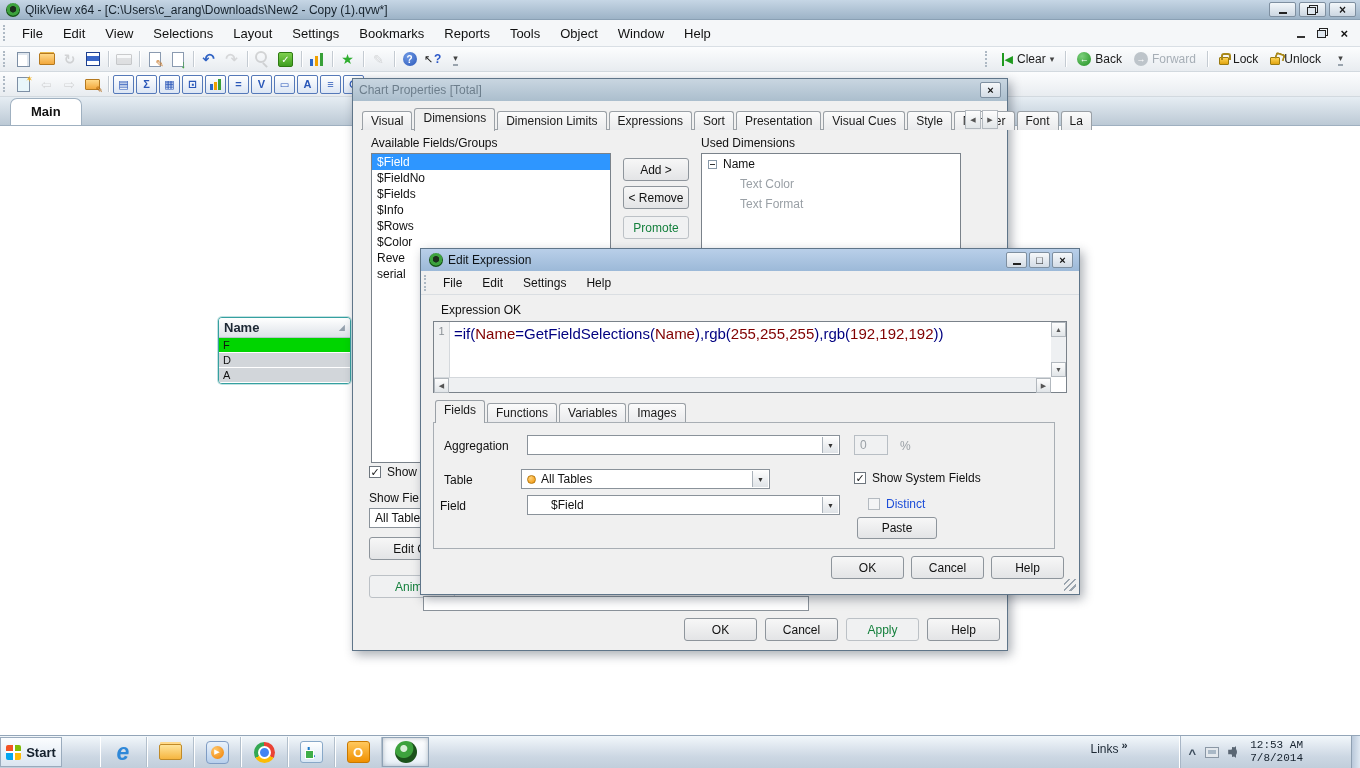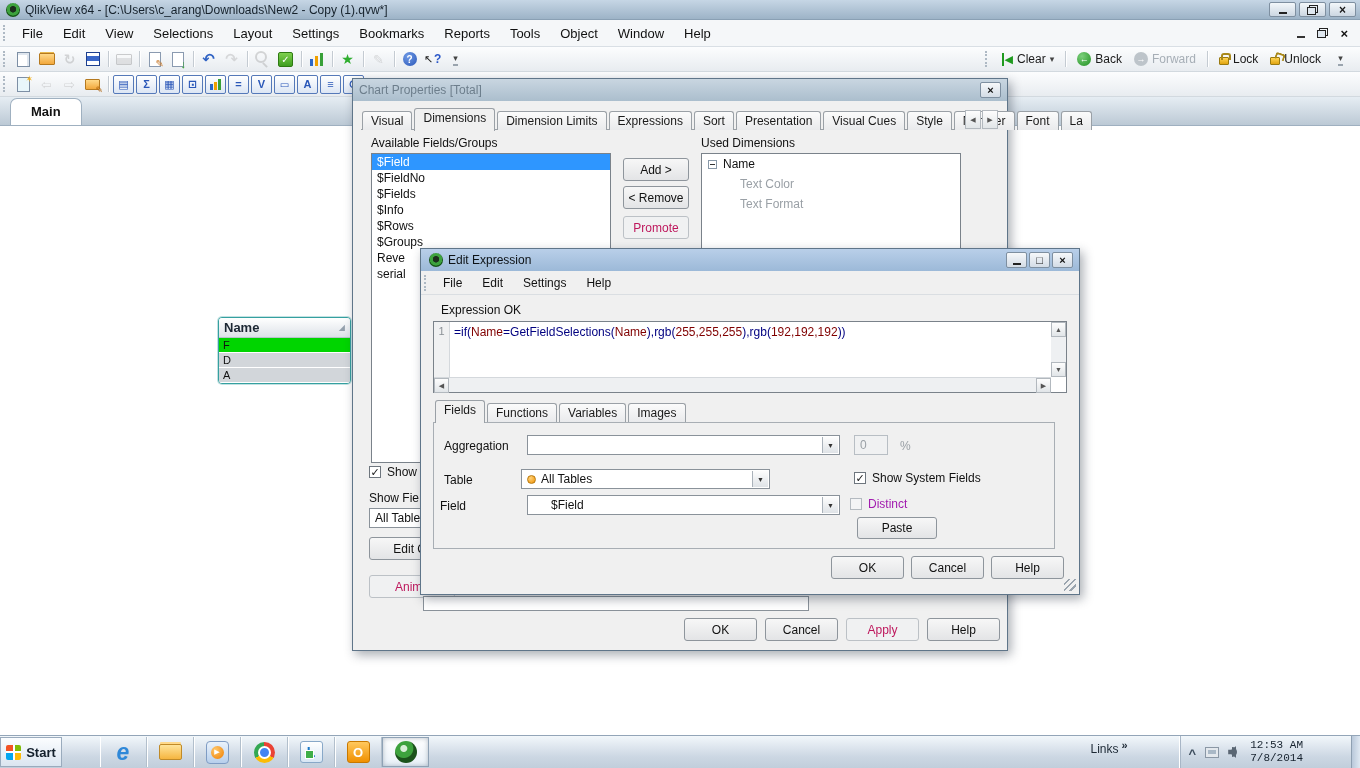--- a/index.html
+++ b/index.html
@@ -125,21 +125,21 @@
   .dlg-expr > .dlg-title { background:linear-gradient(#b9cfe9,#9cb9d8); color:#0d1216; }
   .tbar-btns { margin-left:auto; display:flex; gap:2px; }
   .xbtn { width:21px; height:16px; background:linear-gradient(#f6f8fa,#d3dce6); border:1px solid #7e8fa0; border-radius:2px;
     display:flex; align-items:center; justify-content:center; font-weight:bold; font-size:11px; color:#111; }
   .dmenu { position:absolute; left:0; right:0; top:22px; height:24px; background:#f0f0f0; border-bottom:1px solid #dadee2;
     display:flex; align-items:center; font-size:12px; }
   .dmenu .menu-item { padding:3px 10px; }
 
   .btn { position:absolute; height:23px; background:linear-gradient(#f7f7f7,#e3e4e6); border:1px solid #8e959c; border-radius:3px;
     font-size:12px; display:flex; align-items:center; justify-content:center; color:#111; }
-  .btn.disabled { color:#be185d; border-color:#bcc1c6; background:#f0f1f2; opacity:1; filter:none;text-align:right; }
+  .btn.disabled { color:#15803d; border-color:#bcc1c6; background:#f0f1f2; opacity:1; filter:none;text-align:right; }
 
   .ctabs { position:absolute; display:flex; align-items:flex-end; }
   .ctab { height:19px; padding:2px 8px 0; font-size:12px; background:linear-gradient(#fbfbfb,#e9eaec); border:1px solid #9aa0a6; border-bottom:none;
     border-radius:3px 3px 0 0; margin-right:2px; color:#1a1a1a; white-space:nowrap; overflow:hidden; }
   .ctab.active { height:23px; background:#f0f0f0; position:relative; z-index:2; margin-bottom:-1px; }
   .tabline { position:absolute; border-top:1px solid #9aa0a6; height:0; }
 
   .listctl { position:absolute; background:#fff; border:1px solid #7a828a; overflow:hidden; }
   .li { height:16px; line-height:16px; padding:0 5px; font-size:12px; white-space:nowrap; }
   .li.selected { background:#2e96ff; color:#fff; }
@@ -162,21 +162,21 @@
   .combo .dd::before { content:"▼"; font-size:7px; color:#333; }
   .dot { width:9px; height:9px; border-radius:50%; background:radial-gradient(circle at 35% 30%,#ffd27a,#f09000); border:1px solid #b87a10; margin-right:5px; flex:0 0 auto; }
   .spin { position:absolute; background:#f0f1f2; border:1px solid #b8bec4; color:#9aa0a6; font-size:12px; padding:2px 5px; }
   .slabel { position:absolute; font-size:12px; white-space:nowrap; }
   .slabel.dim { color:#9aa0a6; }
 
   
   .expr { position:absolute; left:12px; top:72px; width:634px; height:72px; background:#fff; border:1px solid #7a828a; }
   .egutter { position:absolute; left:0; top:0; bottom:15px; width:16px; background:#f0f1f2; border-right:1px solid #d4d8dc;
     color:#8a9096; font-size:11px; text-align:center; padding-top:3px; }
-  .etext { position:absolute; left:20px; top:3px; right:20px; font-size:12px; white-space:nowrap; overflow:hidden; }
+  .etext { position:absolute; left:20px; top:3px; right:20px; font-size:15px; white-space:nowrap; overflow:hidden; }
   .vsb { position:absolute; right:0; top:0; bottom:15px; width:15px; background:#eef0f2; }
   .hsb { position:absolute; left:0; right:15px; bottom:0; height:15px; background:#eef0f2; border-top:1px solid #d4d8dc; display:flex; justify-content:space-between; }
   .sbtn { width:15px; height:15px; background:linear-gradient(#fdfdfd,#e1e5e8); border:1px solid #b2b8be; display:flex; align-items:center; justify-content:center;
     font-size:7px; color:#555; flex:0 0 auto; }
   .vsb .sbtn.up { position:absolute; top:0; }
   .vsb .sbtn.down { position:absolute; bottom:0; }
 
   .group { position:absolute; border:1px solid #a8aeb4; }
   .grip-corner { position:absolute; right:3px; bottom:3px; width:12px; height:12px;
     background:repeating-linear-gradient(135deg, rgba(0,0,0,0) 0 3px, #9aa4ae 3px 4.5px); }
@@ -408,21 +408,21 @@
 
     <span class="lbl" style="left:18px;top:57px">Available Fields/Groups</span>
     <div class="listctl" style="left:18px;top:74px;width:240px;height:310px">
       <div>
 
       <div class="li selected">$Field</div>
           <div class="li">$FieldNo</div>
           <div class="li">$Fields</div>
           <div class="li">$Info</div>
           <div class="li">$Rows</div>
-          <div class="li">$Groups</div>
+          <div class="li">$Color</div>
           <div class="li">Reve</div>
           <div class="li">serial</div>
         </div>
     </div>
 
     <button class="btn" style="left:270px;top:79px;width:66px">Add &gt;</button>
     <button class="btn" style="left:270px;top:107px;width:66px">&lt; Remove</button>
     <button class="btn disabled" style="left:270px;top:137px;width:66px">Promote</button>
 
     <span class="lbl" style="left:348px;top:57px">Used Dimensions</span>
@@ -532,21 +532,21 @@
       <div class="cbrow" style="left:420px;top:48px">
         <span class="cb checked"></span>
         <span>Show System Fields</span>
       </div>
 
       <span class="slabel" style="left:6px;top:76px">Field</span>
       <div class="combo" style="left:93px;top:72px;width:313px;height:20px">
         <span style="margin-left:18px">$Field</span>
         <span class="dd"></span>
       </div>
-      <div class="cbrow" style="left:416px;top:74px;color:#a21caf">
+      <div class="cbrow" style="left:434px;top:74px;color:#1d4ed8">
         <span class="cb dis"></span>
         <span>Distinct</span>
       </div>
 
       <button class="btn" style="left:423px;top:94px;width:80px;height:22px">Paste</button>
     </div>
 
     <button class="btn" style="left:410px;top:307px;width:73px">OK</button>
     <button class="btn" style="left:490px;top:307px;width:73px">Cancel</button>
     <button class="btn" style="left:570px;top:307px;width:73px">Help</button>

